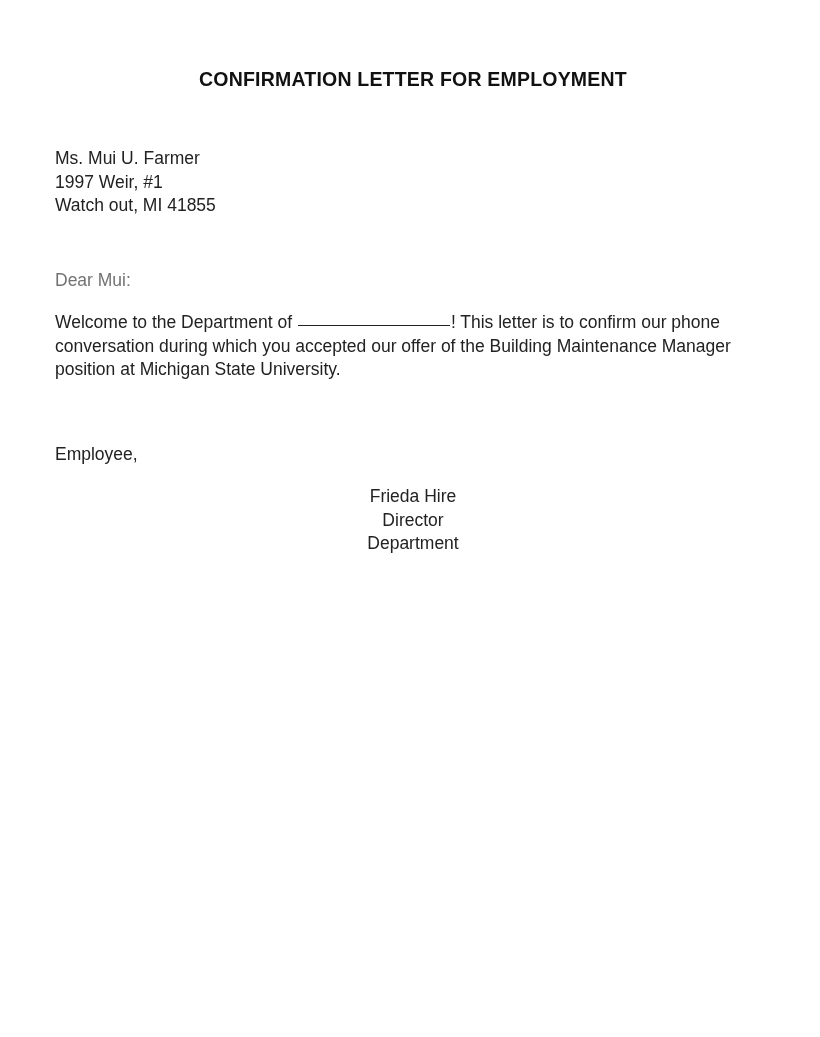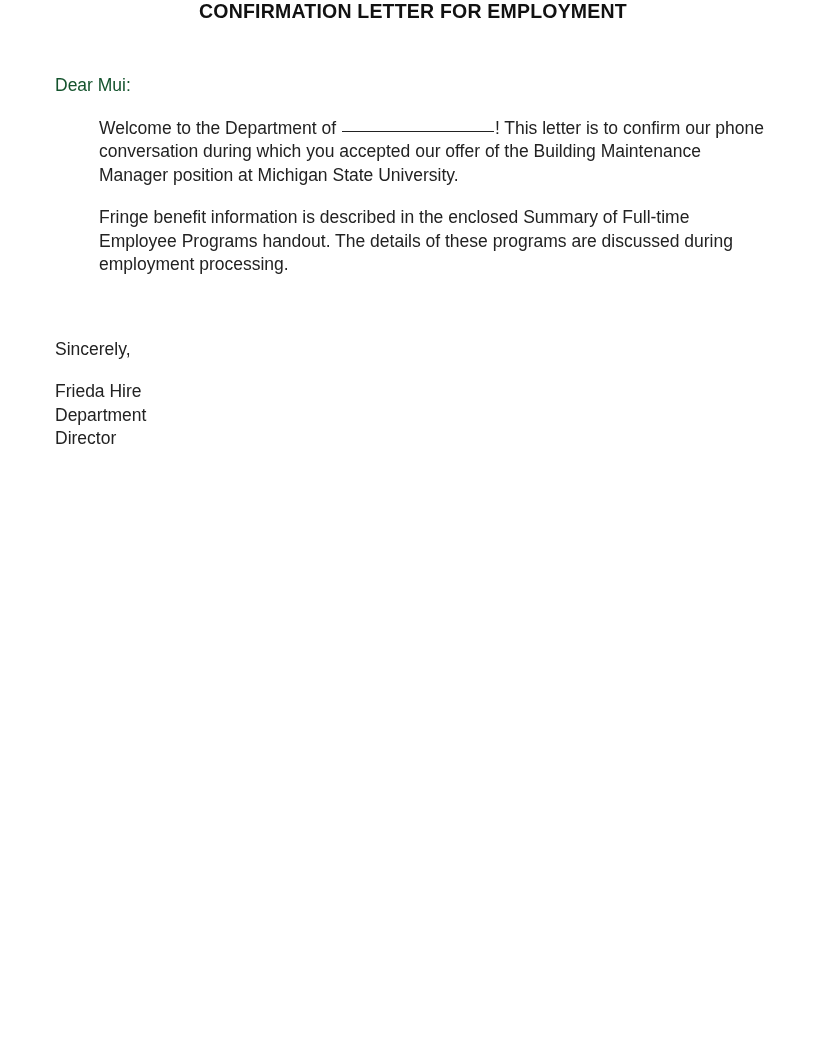--- a/index.html
+++ b/index.html
@@ -26,48 +26,48 @@
     width: 716px;
   }
 
   .doc-title {
     text-align: center;
     font-size: 19.5px;
     font-weight: bold;
     letter-spacing: 0.2px;
     color: #111111;
     margin: 0;
+    padding-top: 68px;
     line-height: 1.2;
   }
 
   .address-block {
     margin-top: 56px;
     font-size: 17.5px;
     line-height: 23.5px;
     color: #222222;
   }
 
   .address-line {
     white-space: pre;
   }
 
   .salutation {
     margin-top: 51px;
     font-size: 17.5px;
     line-height: 23.5px;
-    color: #14532d;
+    color: #737373;
   }
 
   .para {
     margin-top: 19px;
     font-size: 17.5px;
     line-height: 23.5px;
     color: #222222;
     text-align: left;
-    margin-left: 44px;
   }
 
   .para:first-of-type {
     margin-top: 0;
   }
 
   .blank-rule {
     display: inline-block;
     border-bottom: 1.6px solid #222222;
     vertical-align: 2px;
@@ -91,46 +91,51 @@
 
   .signature-block {
     margin-top: 19px;
     font-size: 17.5px;
     line-height: 23.5px;
     color: #222222;
   }
 
   .signature-line {
     white-space: pre;
+    text-align: center;
   }
 </style>
 </head>
 <body>
 
 <div class="page">
 
   <div class="doc-body">
 
     <h1 class="doc-title">CONFIRMATION LETTER FOR EMPLOYMENT</h1>
 
+    <div class="address-block">
+      <div class="address-line">Ms. Mui U. Farmer</div>
+      <div class="address-line">1997 Weir, #1</div>
+      <div class="address-line">Watch out, MI 41855</div>
+    </div>
 
     <div class="salutation">Dear Mui:</div>
 
     <p class="para" style="margin-top:19px;">
       <span>Welcome to the Department of </span><span class="blank-rule blank-long"></span><span>! This letter is to confirm our phone conversation during which you accepted our offer of the Building Maintenance Manager position at Michigan State University.</span>
     </p>
 
 
-    <p class="para">Fringe benefit information is described in the enclosed Summary of Full-time Employee Programs handout. The details of these programs are discussed during employment processing.</p>
 
 
 
 
-    <div class="closing">Sincerely,</div>
+    <div class="closing">Employee,</div>
 
     <div class="signature-block">
       <div class="signature-line">Frieda Hire</div>
+      <div class="signature-line">Director</div>
       <div class="signature-line">Department</div>
-      <div class="signature-line">Director</div>
     </div>
 
   </div>
 </div>
 
 </body></html>

